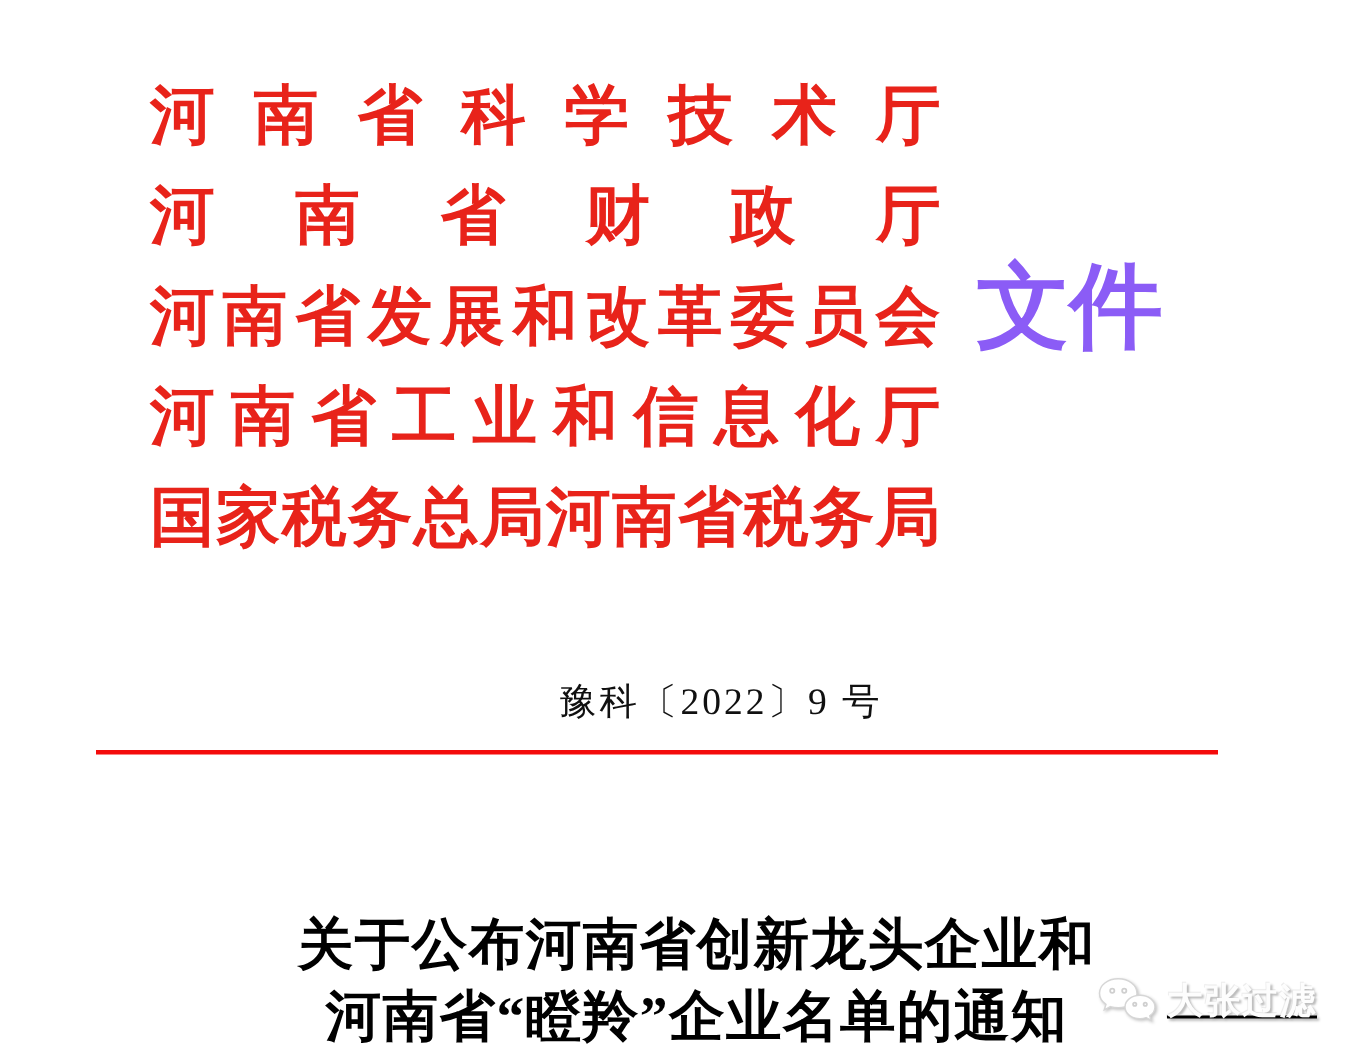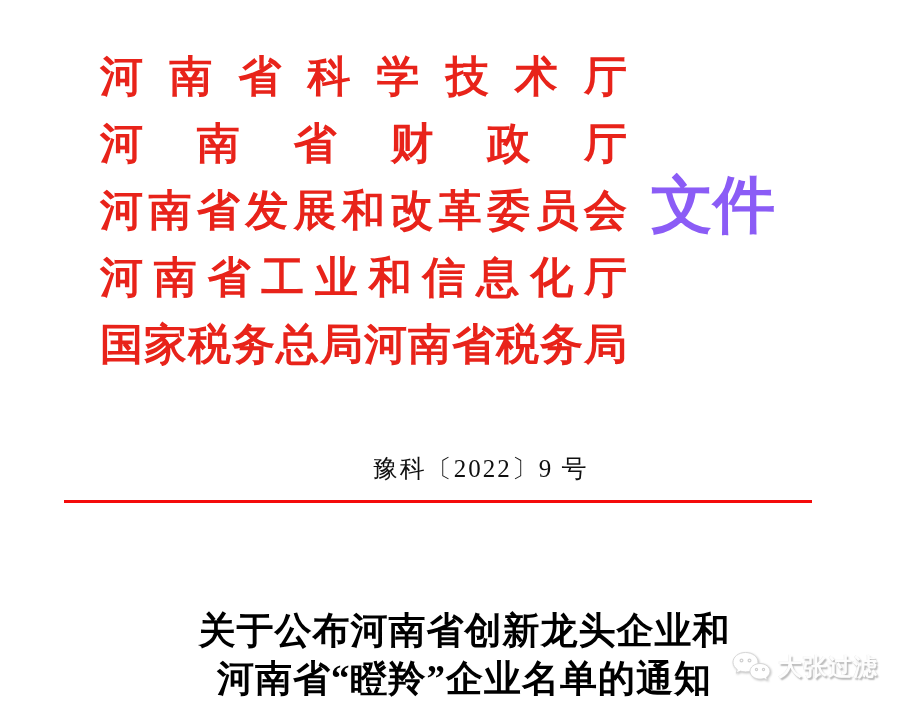--- a/index.html
+++ b/index.html
@@ -87,20 +87,21 @@
 
   
   .watermark {
     position: absolute;
     left: 731px;
     top: 648px;
     height: 38px;
     display: flex;
     align-items: center;
     gap: 7px;
+    text-decoration: underline;
   }
   .wm-icon svg {
     display: block;
     filter: drop-shadow(1.5px 1.5px 1px #c2c2c2);
   }
   .wm-text {
     font-family: "Liberation Sans", "DejaVu Sans", sans-serif;
     font-size: 24px;
     font-weight: 700;
     letter-spacing: 1px;

